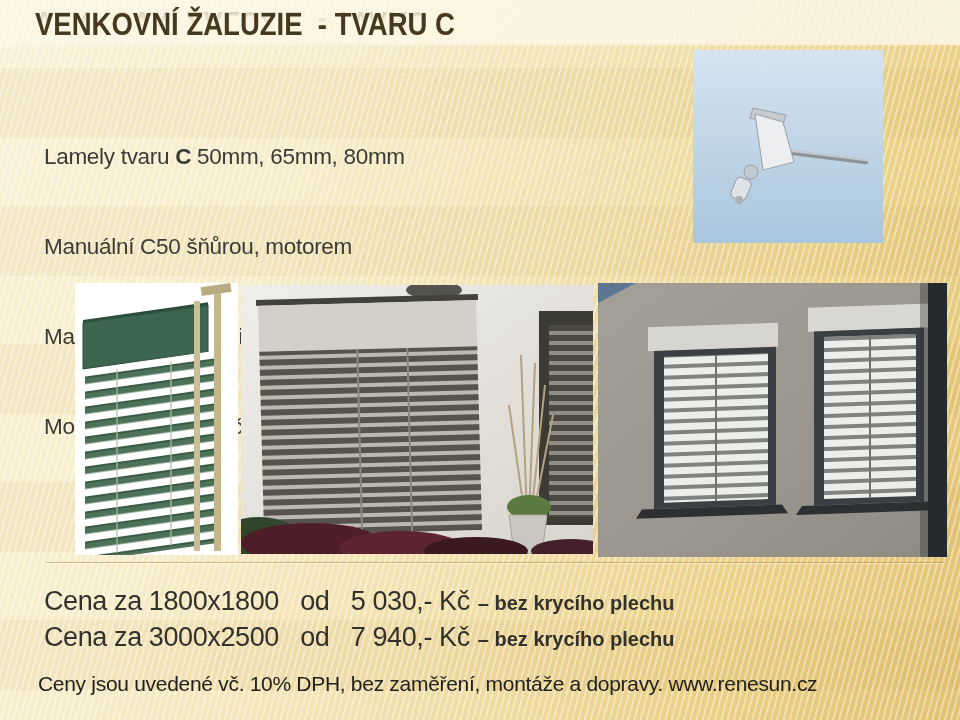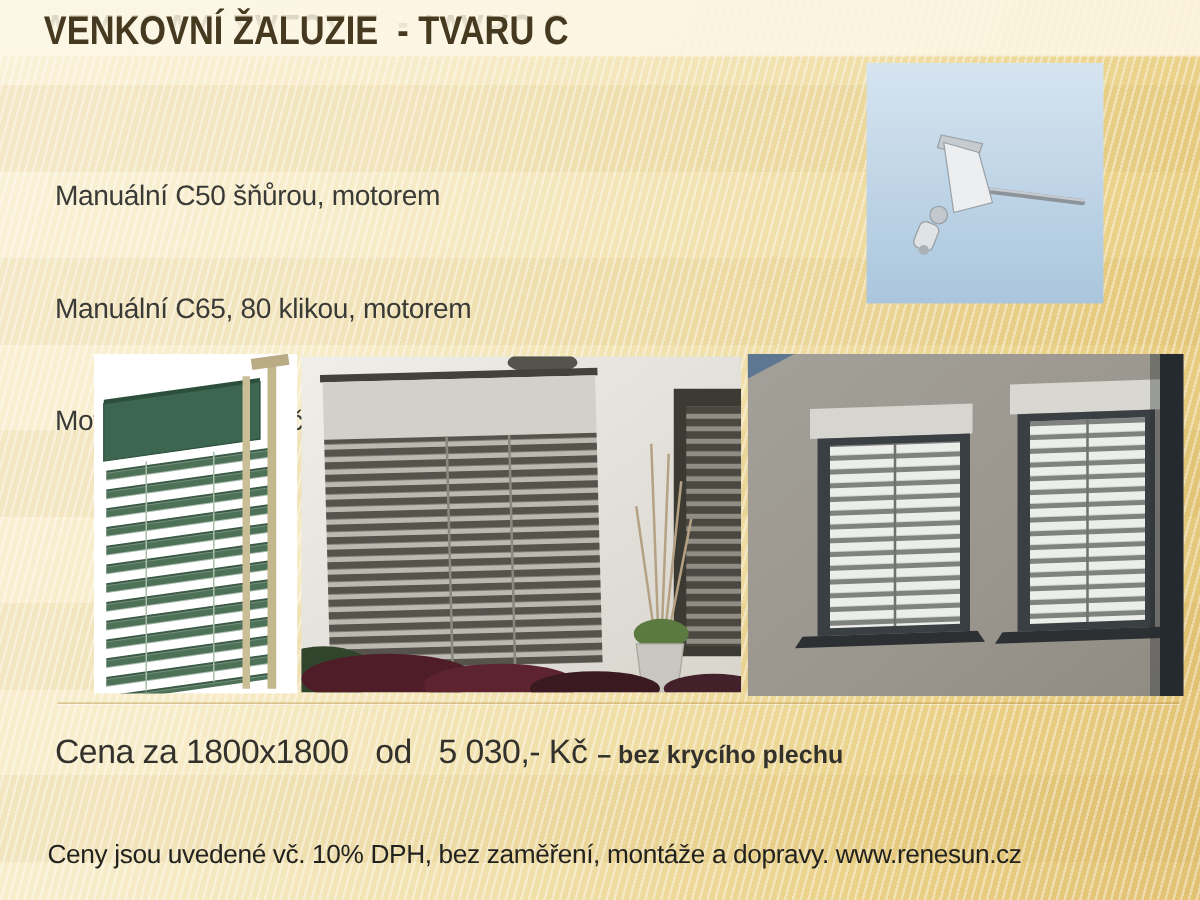--- a/index.html
+++ b/index.html
@@ -53,20 +53,21 @@
 </style>
 </head>
 <body>
 
 <div class="slide">
 
   <div class="title">VENKOVNÍ ŽALUZIE  - TVARU C</div>
   <div class="title-reflection" aria-hidden="true">VENKOVNÍ ŽALUZIE  - TVARU C</div>
 
   <div class="features">
+    <div class="line"><span>Lamely tvaru </span><b>C</b><span> 50mm, 65mm, 80mm</span></div>
     <div class="line">Manuální C50 šňůrou, motorem</div>
     <div class="line">Manuální C65, 80 klikou, motorem</div>
     <div class="line">Motorem na vypínač nebo dálkové ovládání</div>
   </div>
 
   <div class="img img-crank">
     <svg width="190" height="193" viewBox="0 0 190 193" xmlns="http://www.w3.org/2000/svg">
       <defs>
         <linearGradient id="bluebg" x1="0" y1="0" x2="0" y2="1">
           <stop offset="0" stop-color="#d6e4f0"></stop>
@@ -181,17 +182,18 @@
       </g>
       <rect x="322" y="0" width="10" height="274" fill="rgba(37,42,46,.35)"></rect>
       <rect x="330" y="0" width="19" height="274" fill="#252a2e"></rect>
     </svg>
   </div>
 
   <div class="divider"></div>
 
   <div class="prices">
     <div class="price-line"><span class="price-main">Cena za 1800x1800   od   5 030,- Kč</span><span class="price-note">– bez krycího plechu</span></div>
+    <div class="price-line"><span class="price-main">Cena za 3000x2500   od   7 940,- Kč</span><span class="price-note">– bez krycího plechu</span></div>
   </div>
 
   <div class="footer">Ceny jsou uvedené vč. 10% DPH, bez zaměření, montáže a dopravy. www.renesun.cz</div>
 
 </div>
 
 </body></html>

